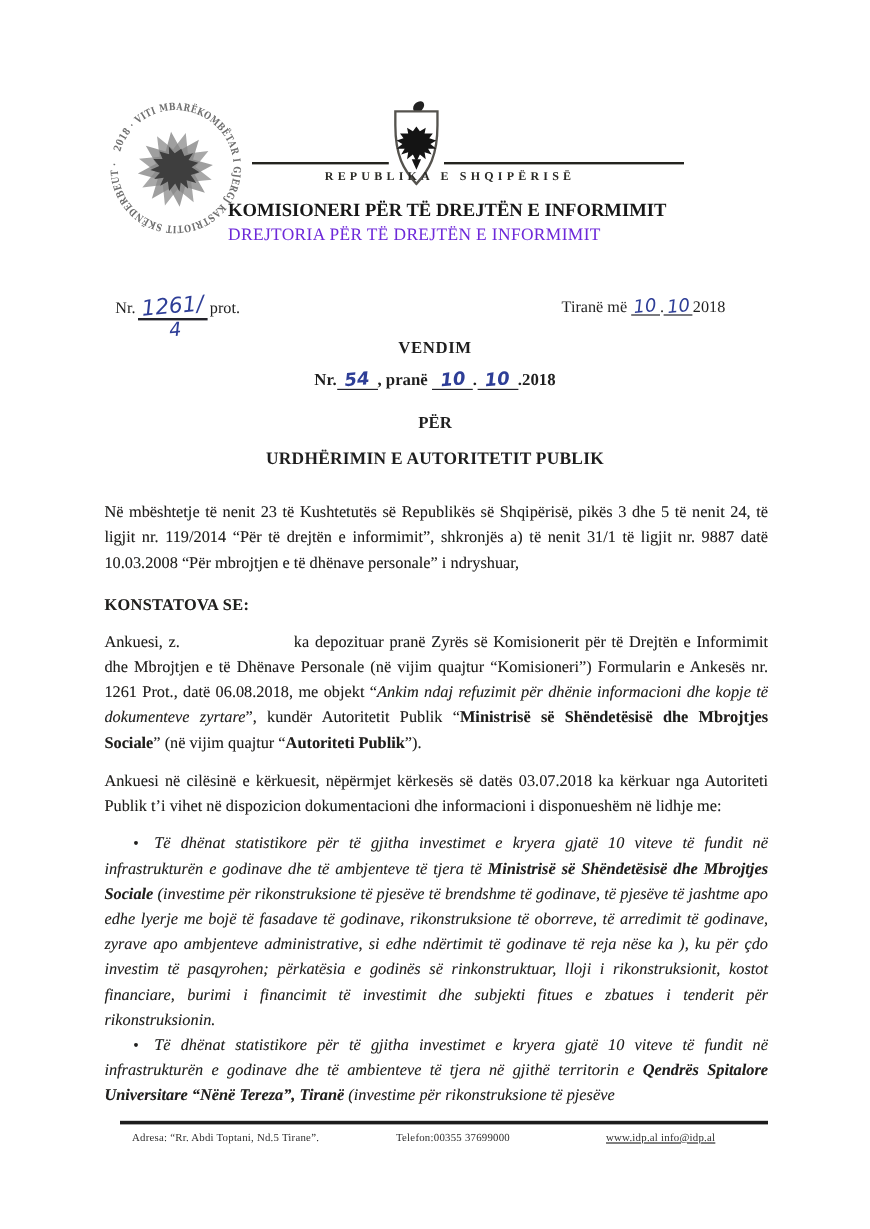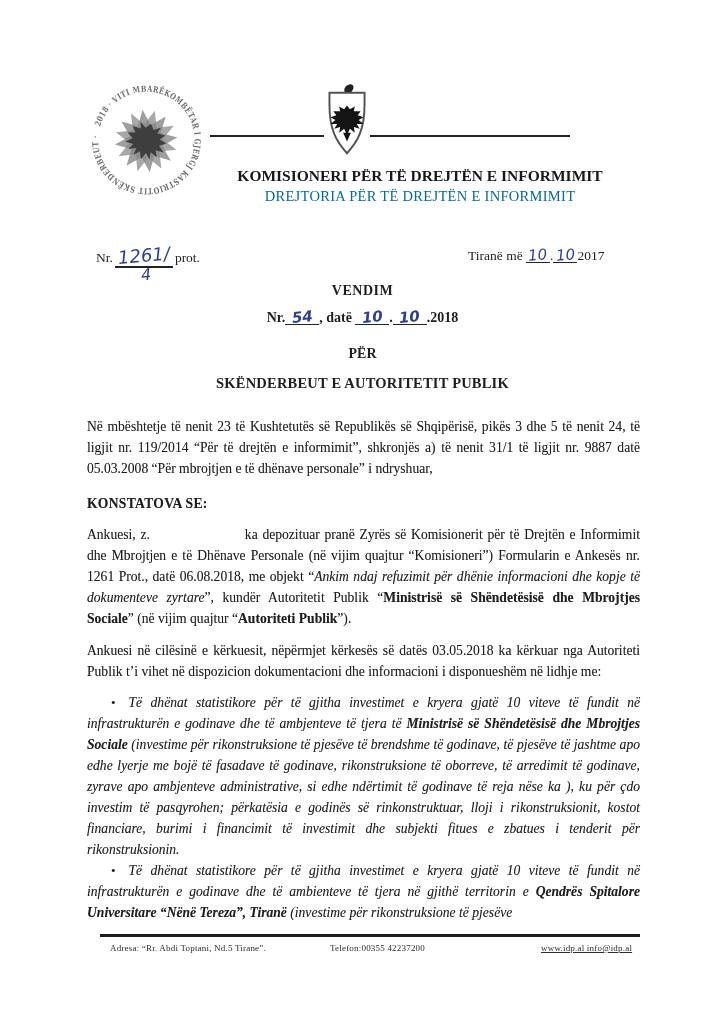--- a/index.html
+++ b/index.html
@@ -14,23 +14,23 @@
   
   .seal{position:absolute;left:84px;top:74px;width:126px;height:128px;transform:rotate(16deg);opacity:.92;}
   .arms{position:absolute;left:324px;top:84px;width:46px;height:78px;}
   .rule{position:absolute;top:135px;height:2px;background:#23231f;}
   .rule.left{left:210px;width:114px;}
   .rule.right{left:370px;width:200px;}
   .republic{
     position:absolute;left:225px;top:142px;width:300px;
     text-align:center;font-size:10px;font-weight:bold;letter-spacing:3.5px;color:#2a2a26;
   }
-  .org{position:absolute;left:190px;top:166px;width:460px;text-align:center;line-height:20px;}
+  .org{position:absolute;left:190px;top:166px;width:460px;line-height:20px;}
   .org .l1,.org .l2{font-weight:bold;font-size:15.5px;color:#181818;}
-  .org .l3{font-size:14.5px;color:#0369a1;letter-spacing:.3px;}
+  .org .l3{font-size:14.5px;color:#6d28d9;letter-spacing:.3px;}
   
   .hand{
     font-family:"DejaVu Sans",sans-serif;font-style:italic;color:#2e3e97;
     display:inline-block;transform:rotate(-5deg);
   }
   
   .meta-left{position:absolute;left:96px;top:248px;font-size:13.5px;}
   .nr-frac{display:inline-block;position:relative;width:58px;border-bottom:2px solid #23232b;vertical-align:baseline;margin:0 2px;}
   .nr-frac .top{font-size:18px;line-height:16px;padding-left:3px;}
   .nr-frac .bottom{position:absolute;left:26px;top:17px;font-size:16px;}
@@ -63,21 +63,21 @@
   .seg-bi{font-weight:bold;font-style:italic;}
   .seg-gap{display:inline-block;width:95px;}
   
   .footer-rule{position:absolute;left:100px;top:934px;width:540px;height:3px;background:#1c1c1c;}
   .footer-text{
     position:absolute;top:943px;font-family:Liberation Serif, serif;
     font-size:9px;color:#2d2d2d;letter-spacing:.2px;
   }
   .f-address{left:110px;}
   .f-phone{left:330px;}
-  .f-web{left:541px;text-decoration:underline;}
+  .f-web{left:505px;text-decoration:underline;}
 </style>
 </head>
 <body>
 
 <div class="page">
 
   <svg class="seal" viewBox="0 0 120 120">
     <defs>
       <path id="ringPath" d="M60,62 m-46,0 a46,46 0 1,1 92,0 a46,46 0 1,1 -92,0"></path>
     </defs>
@@ -91,52 +91,53 @@
 
   <svg class="arms" viewBox="0 0 46 80">
     <path fill="#222" d="M24,1 c4,-2 7,1 5,5 l-2,3 -6,0 c-2,-3 0,-7 3,-8 z"></path>
     <path fill="#ffffff" stroke="#55534e" stroke-width="2" d="M5,9 h36 v12 c0,26 -7,38 -18,50 C12,59 5,47 5,21 Z"></path>
     <path fill="#141414" d="M23,22 l3,4 5,-3 -1,5 7,0 -3,4 6,2 -5,3 5,4 -7,0 3,5 -6,-2 1,6 -5,-4 -3,6 -3,-6 -5,4 1,-6 -6,2 3,-5 -7,0 5,-4 -5,-3 6,-2 -3,-4 7,0 -1,-5 5,3 z"></path>
     <path fill="#141414" d="M19,50 l4,9 4,-9 z"></path>
   </svg>
 
   <div class="rule left"></div>
   <div class="rule right"></div>
+  <div class="republic">REPUBLIKA E SHQIPËRISË</div>
 
   <div class="org">
     <div class="l1">KOMISIONERI PËR TË DREJTËN E INFORMIMIT</div>
     <div class="l3">DREJTORIA PËR TË DREJTËN E INFORMIMIT</div>
   </div>
 
   <div class="meta-left">
     <span>Nr.</span><span class="nr-frac"><span class="top hand">1261/</span><span class="bottom hand">4</span></span><span>prot.</span>
   </div>
 
   <div class="meta-right">
     <span>Tiranë më</span>
-    <span class="hw-slot"><span class="hand">10</span></span><span>.</span><span class="hw-slot"><span class="hand">10</span></span><span>2017</span>
+    <span class="hw-slot"><span class="hand">10</span></span><span>.</span><span class="hw-slot"><span class="hand">10</span></span><span>2018</span>
   </div>
 
   <div class="t-center vendim">VENDIM</div>
 
   <div class="t-center nrline">
-    <span>Nr.</span><span class="hw-slot"><span class="hand">54</span></span><span>, datë</span>
+    <span>Nr.</span><span class="hw-slot"><span class="hand">54</span></span><span>, pranë</span>
     <span class="hw-slot"><span class="hand">10</span></span><span>.</span><span class="hw-slot"><span class="hand">10</span></span><span>.2018</span>
   </div>
 
   <div class="t-center per">PËR</div>
-  <div class="t-center subject">SKËNDERBEUT E AUTORITETIT PUBLIK</div>
+  <div class="t-center subject">URDHËRIMIN E AUTORITETIT PUBLIK</div>
 
   <div class="body-flow">
-    <p class="p1">Në mbështetje të nenit 23 të Kushtetutës së Republikës së Shqipërisë, pikës 3 dhe 5 të nenit 24, të ligjit nr. 119/2014 “Për të drejtën e informimit”, shkronjës a) të nenit 31/1 të ligjit nr. 9887 datë 05.03.2008 “Për mbrojtjen e të dhënave personale” i ndryshuar,</p>
+    <p class="p1">Në mbështetje të nenit 23 të Kushtetutës së Republikës së Shqipërisë, pikës 3 dhe 5 të nenit 24, të ligjit nr. 119/2014 “Për të drejtën e informimit”, shkronjës a) të nenit 31/1 të ligjit nr. 9887 datë 10.03.2008 “Për mbrojtjen e të dhënave personale” i ndryshuar,</p>
     <p class="konstatova">KONSTATOVA SE:</p>
     <p class="p2"><span class="seg-n">Ankuesi, z.</span><span class="seg-gap"></span><span class="seg-n">ka depozituar pranë Zyrës së Komisionerit për të Drejtën e Informimit dhe Mbrojtjen e të Dhënave Personale (në vijim quajtur “Komisioneri”) Formularin e Ankesës nr. 1261 Prot., datë 06.08.2018, me objekt “</span><span class="seg-i">Ankim ndaj refuzimit për dhënie informacioni dhe kopje të dokumenteve zyrtare</span><span class="seg-n">”, kundër Autoritetit Publik “</span><span class="seg-b">Ministrisë së Shëndetësisë dhe Mbrojtjes Sociale</span><span class="seg-n">” (në vijim quajtur “</span><span class="seg-b">Autoriteti Publik</span><span class="seg-n">”).</span></p>
-    <p class="p3">Ankuesi në cilësinë e kërkuesit, nëpërmjet kërkesës së datës 03.05.2018 ka kërkuar nga Autoriteti Publik t’i vihet në dispozicion dokumentacioni dhe informacioni i disponueshëm në lidhje me:</p>
+    <p class="p3">Ankuesi në cilësinë e kërkuesit, nëpërmjet kërkesës së datës 03.07.2018 ka kërkuar nga Autoriteti Publik t’i vihet në dispozicion dokumentacioni dhe informacioni i disponueshëm në lidhje me:</p>
     <p class="bullet"><span class="bullet-mark">•</span><span><span class="seg-i">Të dhënat statistikore për të gjitha investimet e kryera gjatë 10 viteve të fundit në infrastrukturën e godinave dhe të ambjenteve të tjera të </span><span class="seg-bi">Ministrisë së Shëndetësisë dhe Mbrojtjes Sociale</span><span class="seg-i"> (investime për rikonstruksione të pjesëve të brendshme të godinave, të pjesëve të jashtme apo edhe lyerje me bojë të fasadave të godinave, rikonstruksione të oborreve, të arredimit të godinave, zyrave apo ambjenteve administrative, si edhe ndërtimit të godinave të reja  nëse ka ), ku për çdo investim të pasqyrohen; përkatësia e godinës së rinkonstruktuar, lloji i rikonstruksionit, kostot financiare, burimi i financimit të investimit dhe subjekti fitues e zbatues i tenderit për rikonstruksionin.</span></span></p>
     <p class="bullet"><span class="bullet-mark">•</span><span><span class="seg-i">Të dhënat statistikore për të gjitha investimet e kryera gjatë 10 viteve të fundit në infrastrukturën e godinave dhe të ambienteve të tjera në gjithë territorin e </span><span class="seg-bi">Qendrës Spitalore Universitare “Nënë Tereza”, Tiranë</span><span class="seg-i"> (investime për rikonstruksione të pjesëve</span></span></p>
   </div>
 
   <div class="footer-rule"></div>
   <div class="footer-text f-address">Adresa: “Rr. Abdi Toptani, Nd.5 Tirane”.</div>
-  <div class="footer-text f-phone">Telefon:00355 42237200</div>
+  <div class="footer-text f-phone">Telefon:00355 37699000</div>
   <div class="footer-text f-web">www.idp.al info@idp.al</div>
 
 </div>
 
 </body></html>

